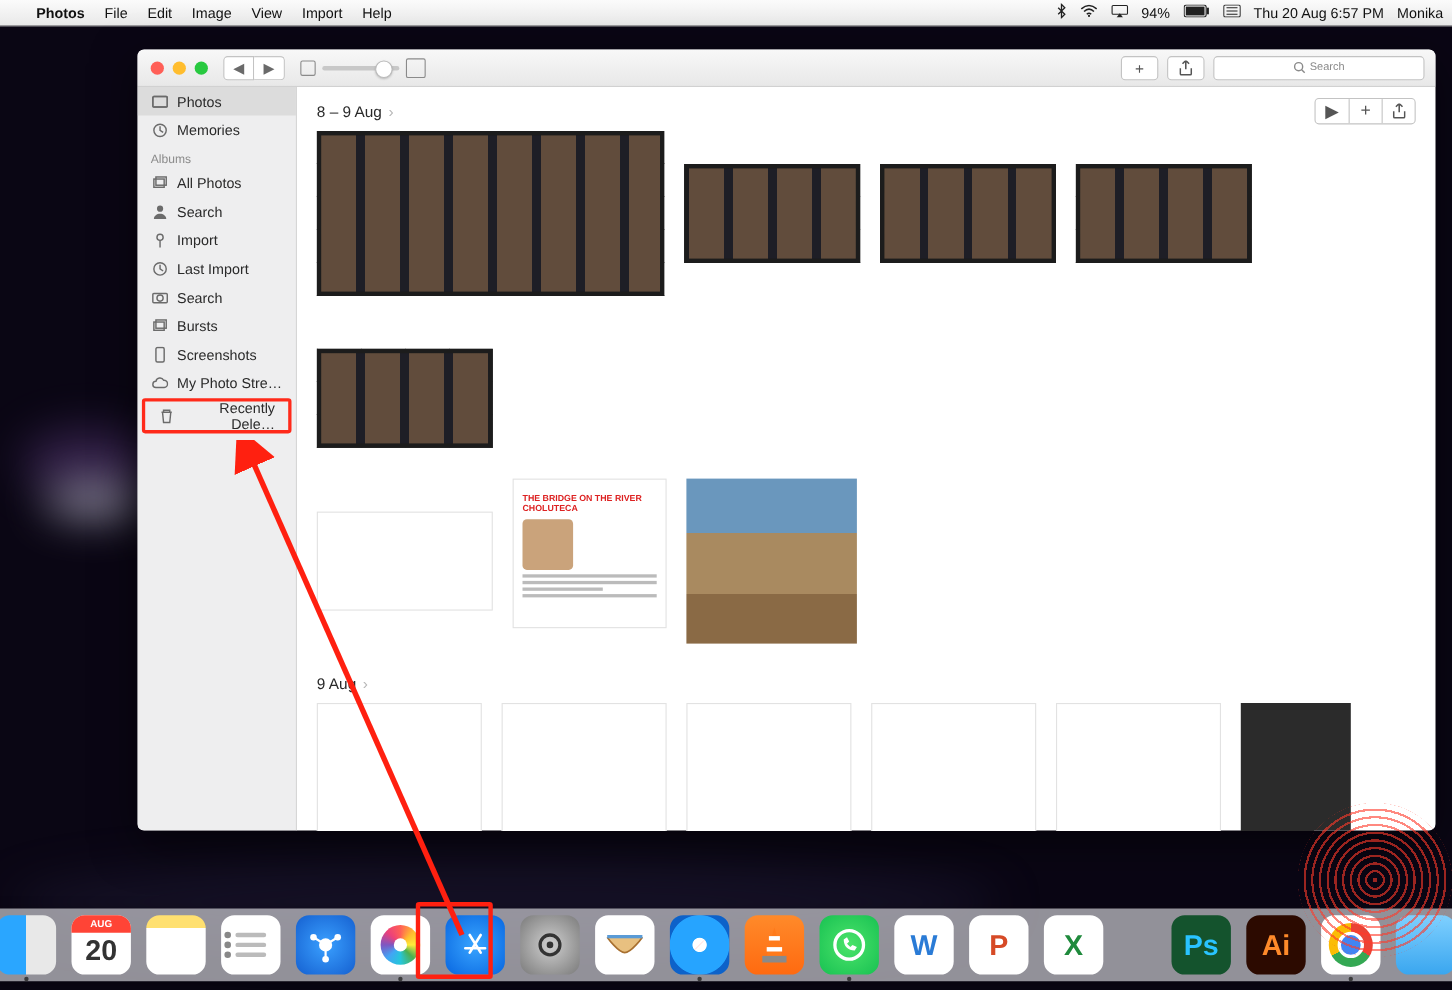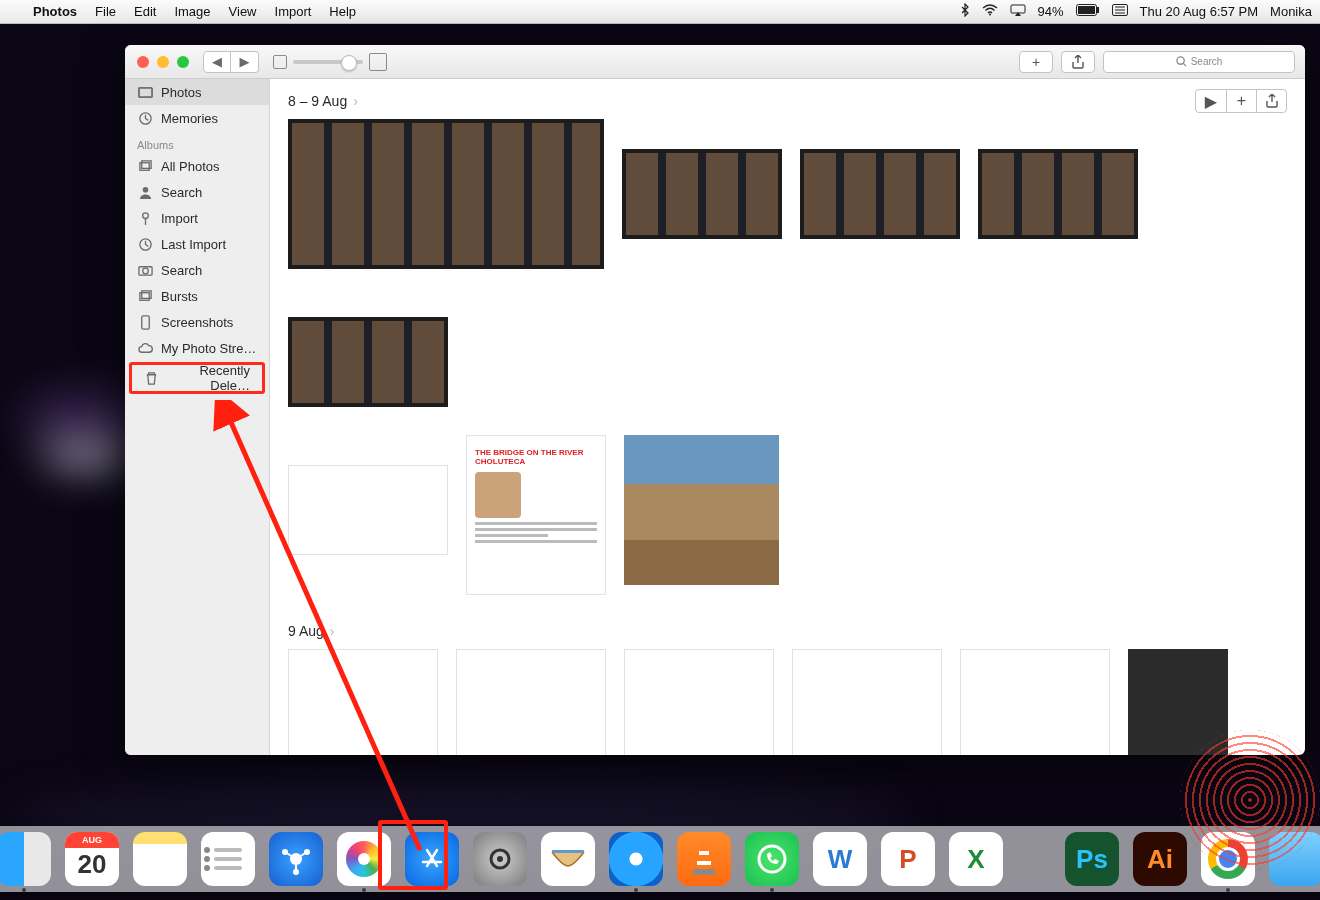--- a/index.html
+++ b/index.html
@@ -61,21 +61,21 @@
 .mhead .chev{color:#b8b8b8;}
 .mactions { float:right; display:flex; gap:0; border:1px solid #c3c3c3; border-radius:4px; overflow:hidden; }
 .mactions span{ width:30px; height:22px; display:flex; align-items:center; justify-content:center; border-left:1px solid #c3c3c3; color:#555;}
 .mactions span:first-child{border-left:none;}
 
 .grid { display:flex; flex-wrap:wrap; gap:18px; margin-bottom:28px; }
 .thumb { background:#2b2b2b; }
 .thumb.big { width:316px; height:150px; }
 .thumb.sm  { width:160px; height:90px; margin-top:30px; }
 .thumb.doc { background:#fff; border:1px solid #e2e2e2; }
-.thumb.mag { width:140px; height:160px; }
+.thumb.mag { width:140px; height:136px; }
 .thumb.land{ width:155px; height:150px; background:linear-gradient(#6a97bd 0 33%, #a98a60 33% 70%, #8a6a45 70% 100%); }
 .zoomgrid { position:relative; width:100%; height:100%;
   background:
     linear-gradient(#1c1c1c,#1c1c1c) padding-box,
     repeating-linear-gradient(90deg,#3a3a3a 0 1px, transparent 1px 40px),
     repeating-linear-gradient(0deg,#3a3a3a 0 1px, transparent 1px 30px);
 }
 .zoomgrid::before{content:"";position:absolute;inset:4px;background:
   repeating-linear-gradient(90deg, #b58863 0 32px, #223 32px 40px),
   repeating-linear-gradient(0deg, rgba(0,0,0,.3) 0 22px, rgba(0,0,0,0) 22px 30px); opacity:.45;}

